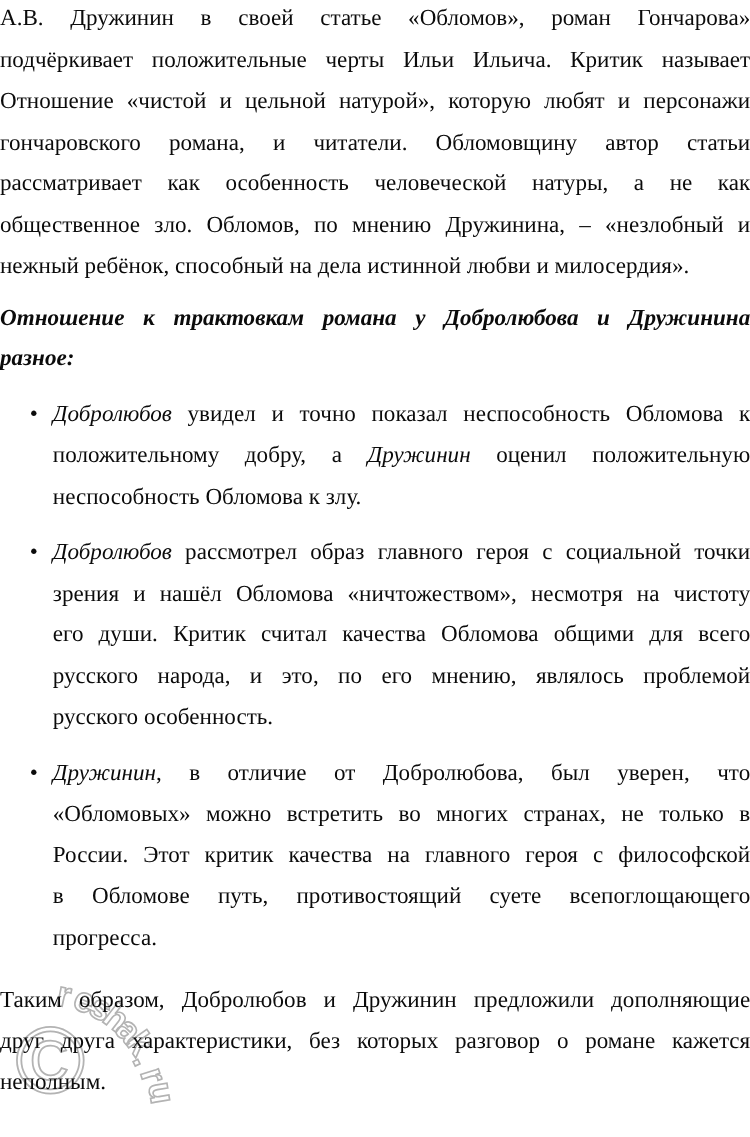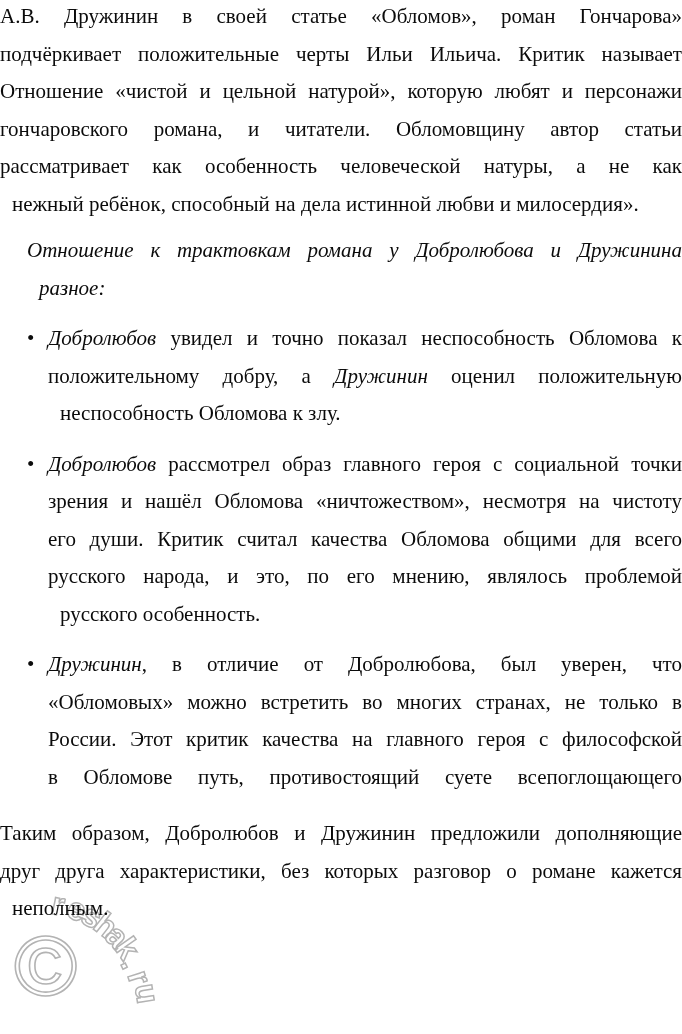--- a/index.html
+++ b/index.html
@@ -20,23 +20,22 @@
   .line {
     font-size: 21px;
     line-height: 37.5px;
     text-align: justify;
     text-align-last: justify;
     white-space: normal;
   }
   .line.last {
     text-align: center;
     text-align-last: left;
-    margin-left: 12px;
   }
-  .block.heading { margin-top: 9px; font-weight: normal; font-style: italic; padding-left: 27px; }
+  .block.heading { margin-top: 9px; font-weight: bold; font-style: italic; }
   .block.bullet { position: relative; padding-left: 48px; margin-top: 13px; }
   .block.bullet .bullet-dot {
     position: absolute; left: 27px; top: 0;
     font-size: 21px; line-height: 37.5px;
     font-style: normal;
   }
   .block.closing { margin-top: 19px; }
   .watermark {
     position: absolute; z-index: 0; left: 0; top: 0;
     width: 682px; height: 1034px;
@@ -68,20 +67,21 @@
   <span id="wm-arc"><span class="wm-letter" style="left: 52.4545px; top: 886.36px; transform: rotate(12deg);">r</span><span class="wm-letter" style="left: 67.9989px; top: 890.906px; transform: rotate(20.6deg);">e</span><span class="wm-letter" style="left: 82.6888px; top: 897.724px; transform: rotate(29.2deg);">s</span><span class="wm-letter" style="left: 96.194px; top: 906.663px; transform: rotate(37.8deg);">h</span><span class="wm-letter" style="left: 108.211px; top: 917.521px; transform: rotate(46.4deg);">a</span><span class="wm-letter" style="left: 118.468px; top: 930.054px; transform: rotate(55deg);">k</span><span class="wm-letter" style="left: 126.737px; top: 943.979px; transform: rotate(63.6deg);">.</span><span class="wm-letter" style="left: 132.83px; top: 958.985px; transform: rotate(72.2deg);">r</span><span class="wm-letter" style="left: 136.611px; top: 974.733px; transform: rotate(80.8deg);">u</span></span>
 </div>
 
 <div class="doc">
     <div class="block paragraph">
       <div class="line">А.В. Дружинин в своей статье «Обломов», роман Гончарова»</div>
       <div class="line">подчёркивает положительные черты Ильи Ильича. Критик называет</div>
       <div class="line">Отношение «чистой и цельной натурой», которую любят и персонажи</div>
       <div class="line">гончаровского романа, и читатели. Обломовщину автор статьи</div>
       <div class="line">рассматривает как особенность человеческой натуры, а не как</div>
+      <div class="line">общественное зло. Обломов, по мнению Дружинина, – «незлобный и</div>
       <div class="line last">нежный ребёнок, способный на дела истинной любви и милосердия».</div>
     </div>
     <div class="block heading">
       <div class="line">Отношение к трактовкам романа у Добролюбова и Дружинина</div>
       <div class="line last">разное:</div>
     </div>
     <div class="block bullet">
       <span class="bullet-dot">•</span>
       <div class="line"><i>Добролюбов</i> увидел и точно показал неспособность Обломова к</div>
       <div class="line">положительному добру, а <i>Дружинин</i> оценил положительную</div>
@@ -94,19 +94,20 @@
       <div class="line">его души. Критик считал качества Обломова общими для всего</div>
       <div class="line">русского народа, и это, по его мнению, являлось проблемой</div>
       <div class="line last">русского особенность.</div>
     </div>
     <div class="block bullet">
       <span class="bullet-dot">•</span>
       <div class="line"><i>Дружинин</i>, в отличие от Добролюбова, был уверен, что</div>
       <div class="line">«Обломовых» можно встретить во многих странах, не только в</div>
       <div class="line">России. Этот критик качества на главного героя с философской</div>
       <div class="line">в Обломове путь, противостоящий суете всепоглощающего</div>
+      <div class="line last">прогресса.</div>
     </div>
     <div class="block closing">
       <div class="line">Таким образом, Добролюбов и Дружинин предложили дополняющие</div>
       <div class="line">друг друга характеристики, без которых разговор о романе кажется</div>
       <div class="line last">неполным.</div>
     </div>
   </div>
 
 </body></html>

